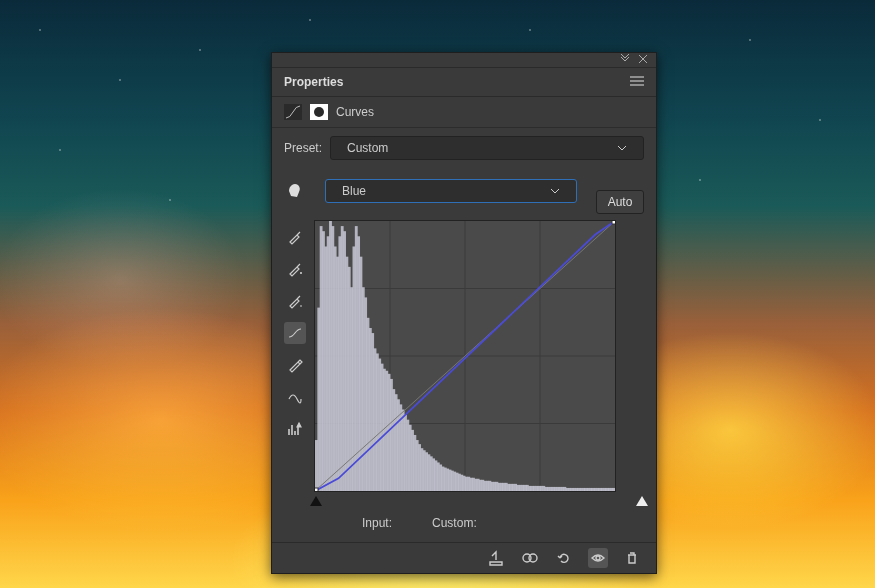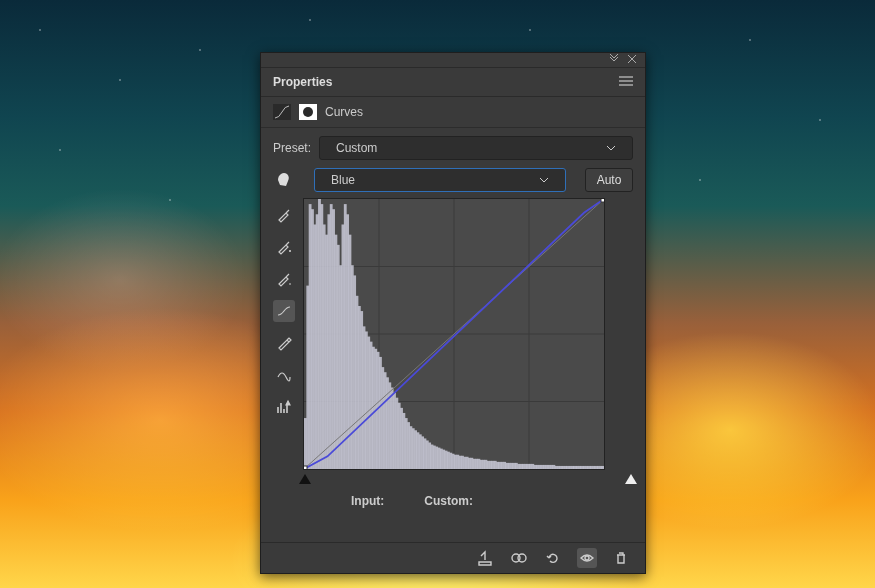--- a/index.html
+++ b/index.html
@@ -23,38 +23,38 @@
   }
   .clouds{position:absolute;inset:0;
     background:
       radial-gradient(ellipse 260px 160px at 160px 420px,rgba(220,90,30,.9),transparent 70%),
       radial-gradient(ellipse 220px 140px at 730px 430px,rgba(255,170,40,.85),transparent 70%),
       radial-gradient(ellipse 300px 120px at 440px 560px,rgba(255,190,60,.9),transparent 70%),
       radial-gradient(ellipse 180px 130px at 120px 280px,rgba(120,80,70,.55),transparent 70%);
     mix-blend-mode:screen;
   }
 
-  .panel{position:absolute;left:260px;top:52px;width:384px;height:520px;
+  .panel{position:absolute;left:271px;top:52px;width:384px;height:520px;
     background:#3a3a3a;border:1px solid #1e1e1e;box-shadow:0 3px 12px rgba(0,0,0,.6);
     color:#ccc;font-size:12px;}
   .panel-top{height:14px;display:flex;justify-content:flex-end;align-items:center;gap:8px;padding:0 8px;border-bottom:1px solid #2a2a2a;}
   .panel-top svg{width:10px;height:10px;stroke:#aaa;}
   .panel-tab{height:28px;display:flex;align-items:center;padding:0 12px;background:#3a3a3a;border-bottom:1px solid #2a2a2a;font-weight:600;color:#ddd;}
   .panel-tab .spacer{flex:1;}
   .panel-tab .menu-icon{width:14px;height:10px;}
   .adj-row{height:30px;display:flex;align-items:center;gap:8px;padding:0 12px;border-bottom:1px solid #2c2c2c;}
   .icon-box{width:18px;height:16px;display:flex;align-items:center;justify-content:center;}
   .preset-row{display:flex;align-items:center;gap:8px;padding:8px 12px;justify-content:space-between;}
   .select{flex:1;height:22px;background:#2e2e2e;border:1px solid #222;border-radius:3px;display:flex;align-items:center;justify-content:space-between;padding:0 16px;color:#ccc;cursor:pointer;}
   .select.blue{border:1px solid #2f6fb8;}
   .chan-row{display:flex;align-items:center;gap:19px;padding:0 12px 6px 12px;}
   .hand-icon{width:22px;display:flex;justify-content:center;}
-  .auto-btn{width:46px;height:22px;background:#3f3f3f;border:1px solid #222;border-radius:3px;display:flex;align-items:center;justify-content:center;cursor:pointer;color:#ddd;}
-
-  .body-row{display:flex;padding:0 12px;gap:8px;font-weight:bold;}
+  .auto-btn{width:46px;height:22px;background:#3f3f3f;border:1px solid #222;border-radius:3px;display:flex;align-items:center;justify-content:center;cursor:pointer;color:#ddd;margin-top:22px;}
+
+  .body-row{display:flex;padding:0 12px;gap:8px;}
   .tool-col{width:22px;display:flex;flex-direction:column;gap:10px;align-items:center;padding-top:6px;}
   .tool{width:22px;height:22px;display:flex;align-items:center;justify-content:center;border-radius:3px;cursor:pointer;}
   .tool.active{background:#555;}
   .tool svg{width:16px;height:16px;stroke:#ccc;fill:none;stroke-width:1.2;}
 
   .graph-wrap{flex:1;}
   .graph{width:300px;height:270px;background:#4a4a4a;border:1px solid #222;position:relative;}
   .sliders{height:18px;position:relative;}
   .tri{position:absolute;width:0;height:0;border-left:6px solid transparent;border-right:6px solid transparent;border-bottom:10px solid;}
   .io-row{display:flex;gap:40px;padding:6px 0 0 48px;color:#ccc;}

